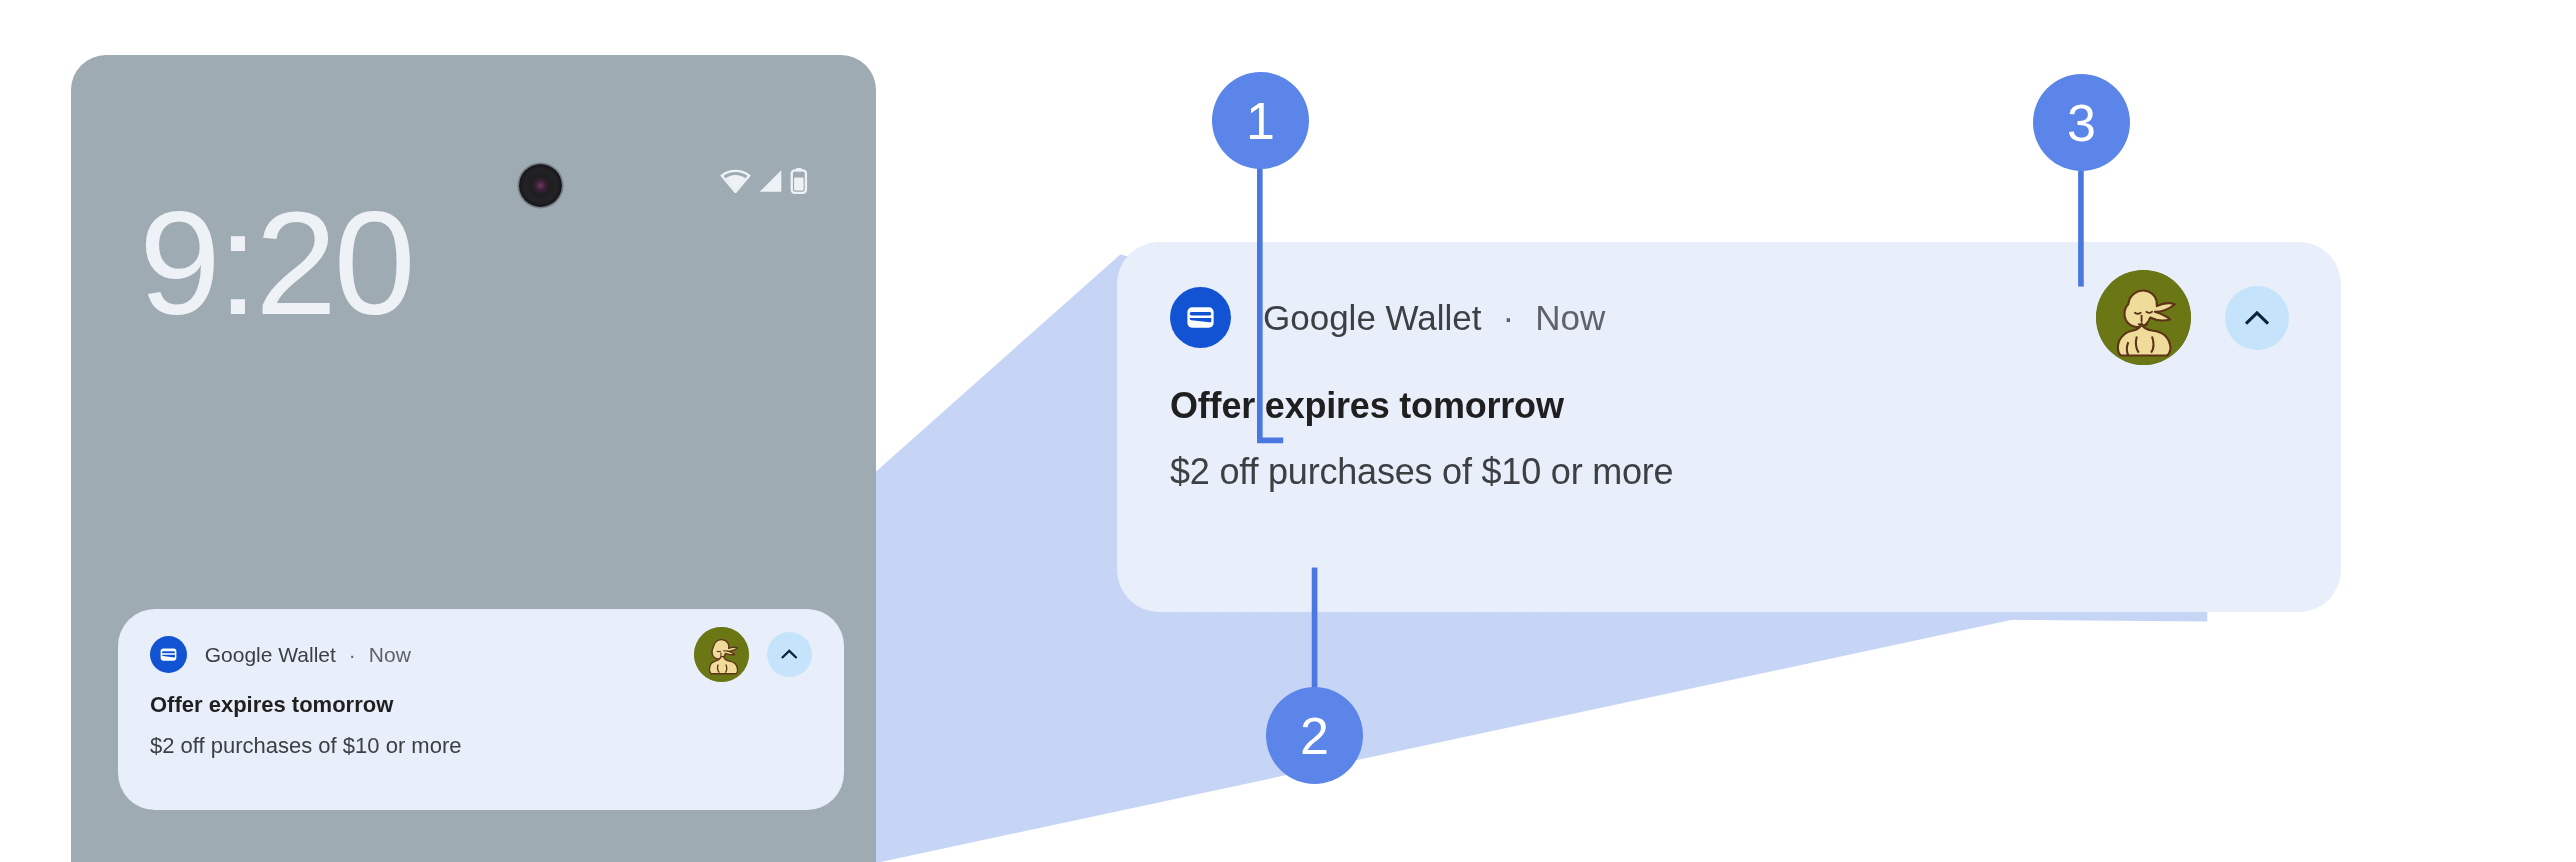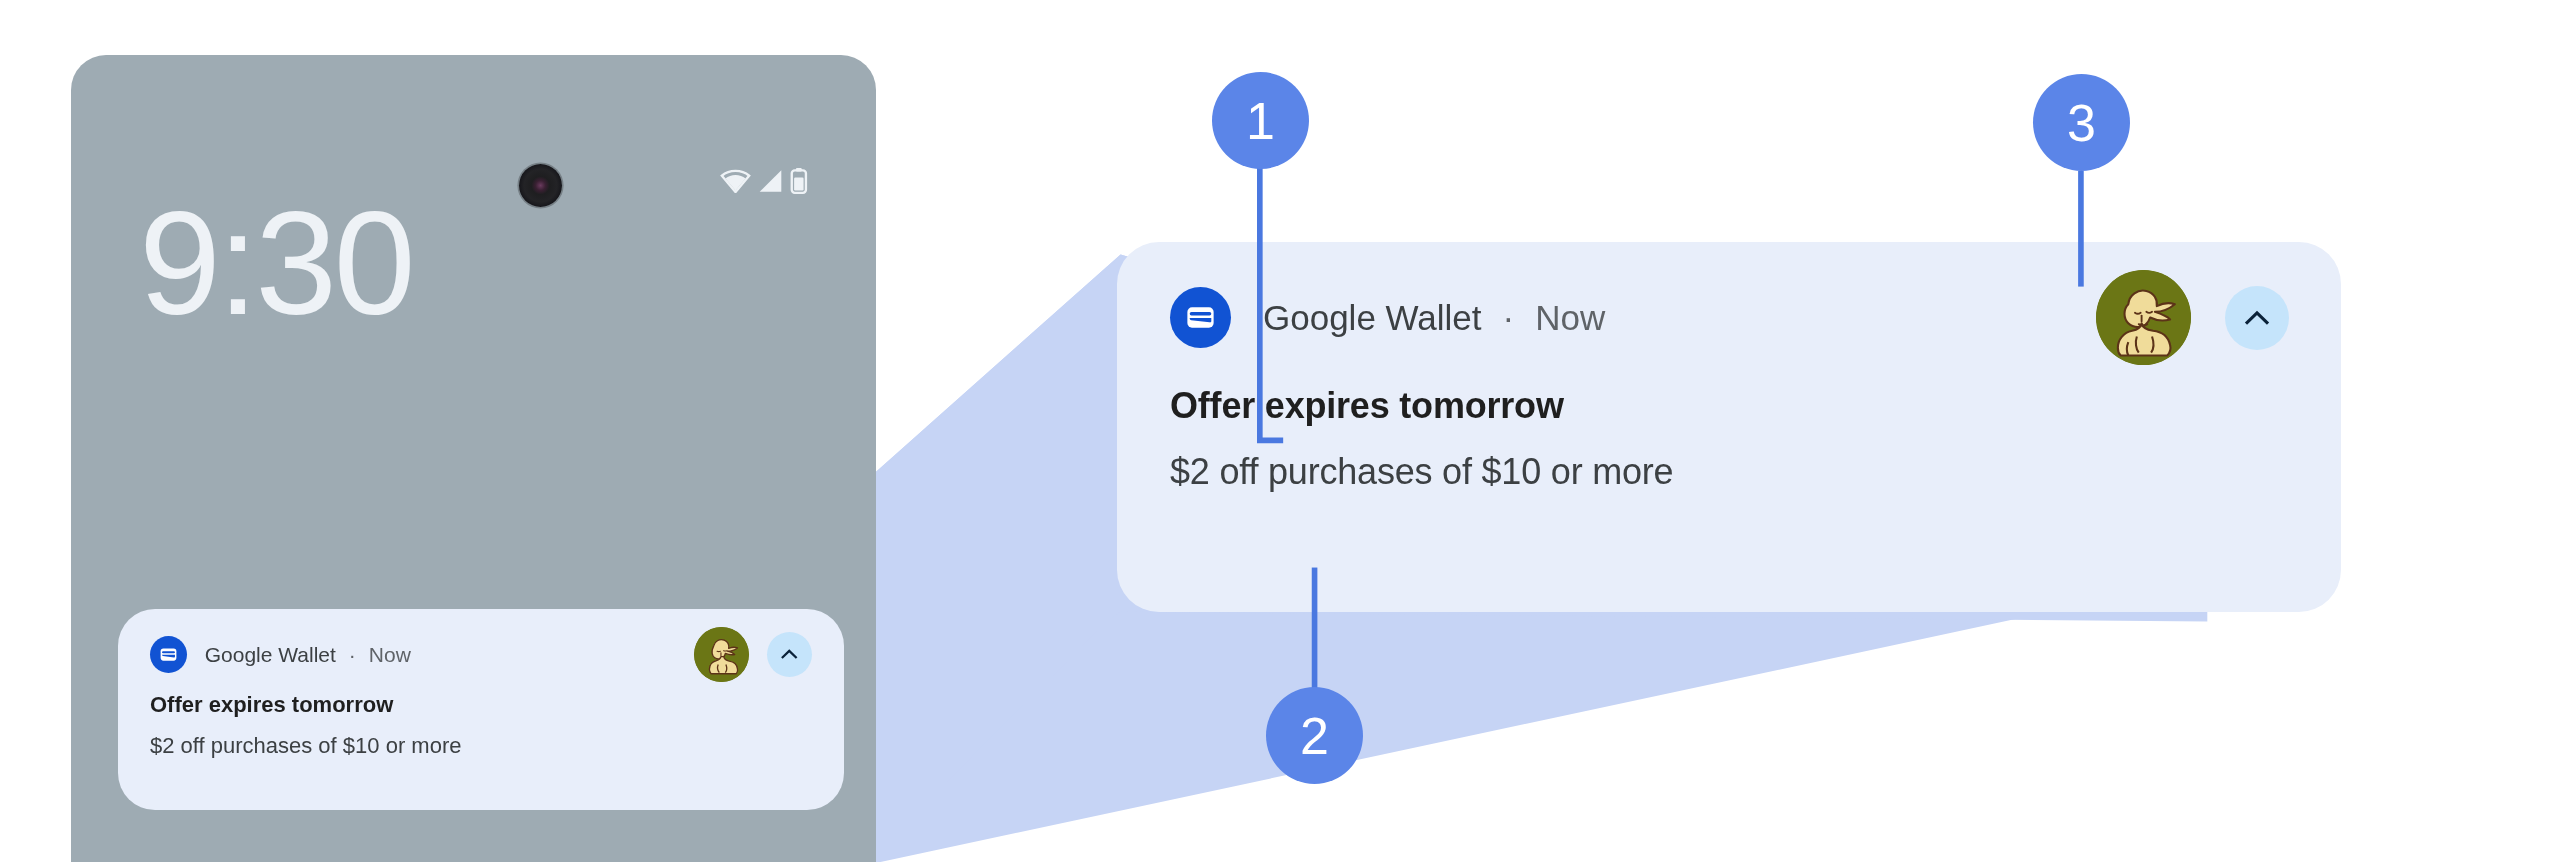--- a/index.html
+++ b/index.html
@@ -274,21 +274,21 @@
 
       <span>
         <svg width="17.7" height="26" viewBox="0 0 14 22">
           <rect x="1" y="2" width="12" height="19" rx="2.5" fill="none" stroke="#eef2f6" stroke-width="2"></rect>
           <rect x="4.5" y="0" width="5" height="3" rx="1" fill="#eef2f6"></rect>
           <rect x="3" y="8" width="8" height="11" rx="1" fill="#eef2f6"></rect>
         </svg>
       </span>
     </div>
 
-    <div class="clock">9:30</div>
+    <div class="clock">9:20</div>
 
     <div class="notif-small">
       <div class="row">
         <span class="app-badge">
           <svg width="21" height="21" viewBox="0 0 24 24">
             <rect x="3" y="5" width="18" height="14" rx="3.2" fill="#ffffff"></rect>
             <rect x="4.6" y="8.2" width="14.8" height="2.4" rx="1.2" fill="#1153d3"></rect>
             <path d="M4.6 12.4h14.8v2.2c0 .5-.6.9-1.2.7l-12.6-1.5c-.6-.1-1-.6-1-1.1v-.3z" fill="#1153d3"></path>
           </svg>
         </span>

